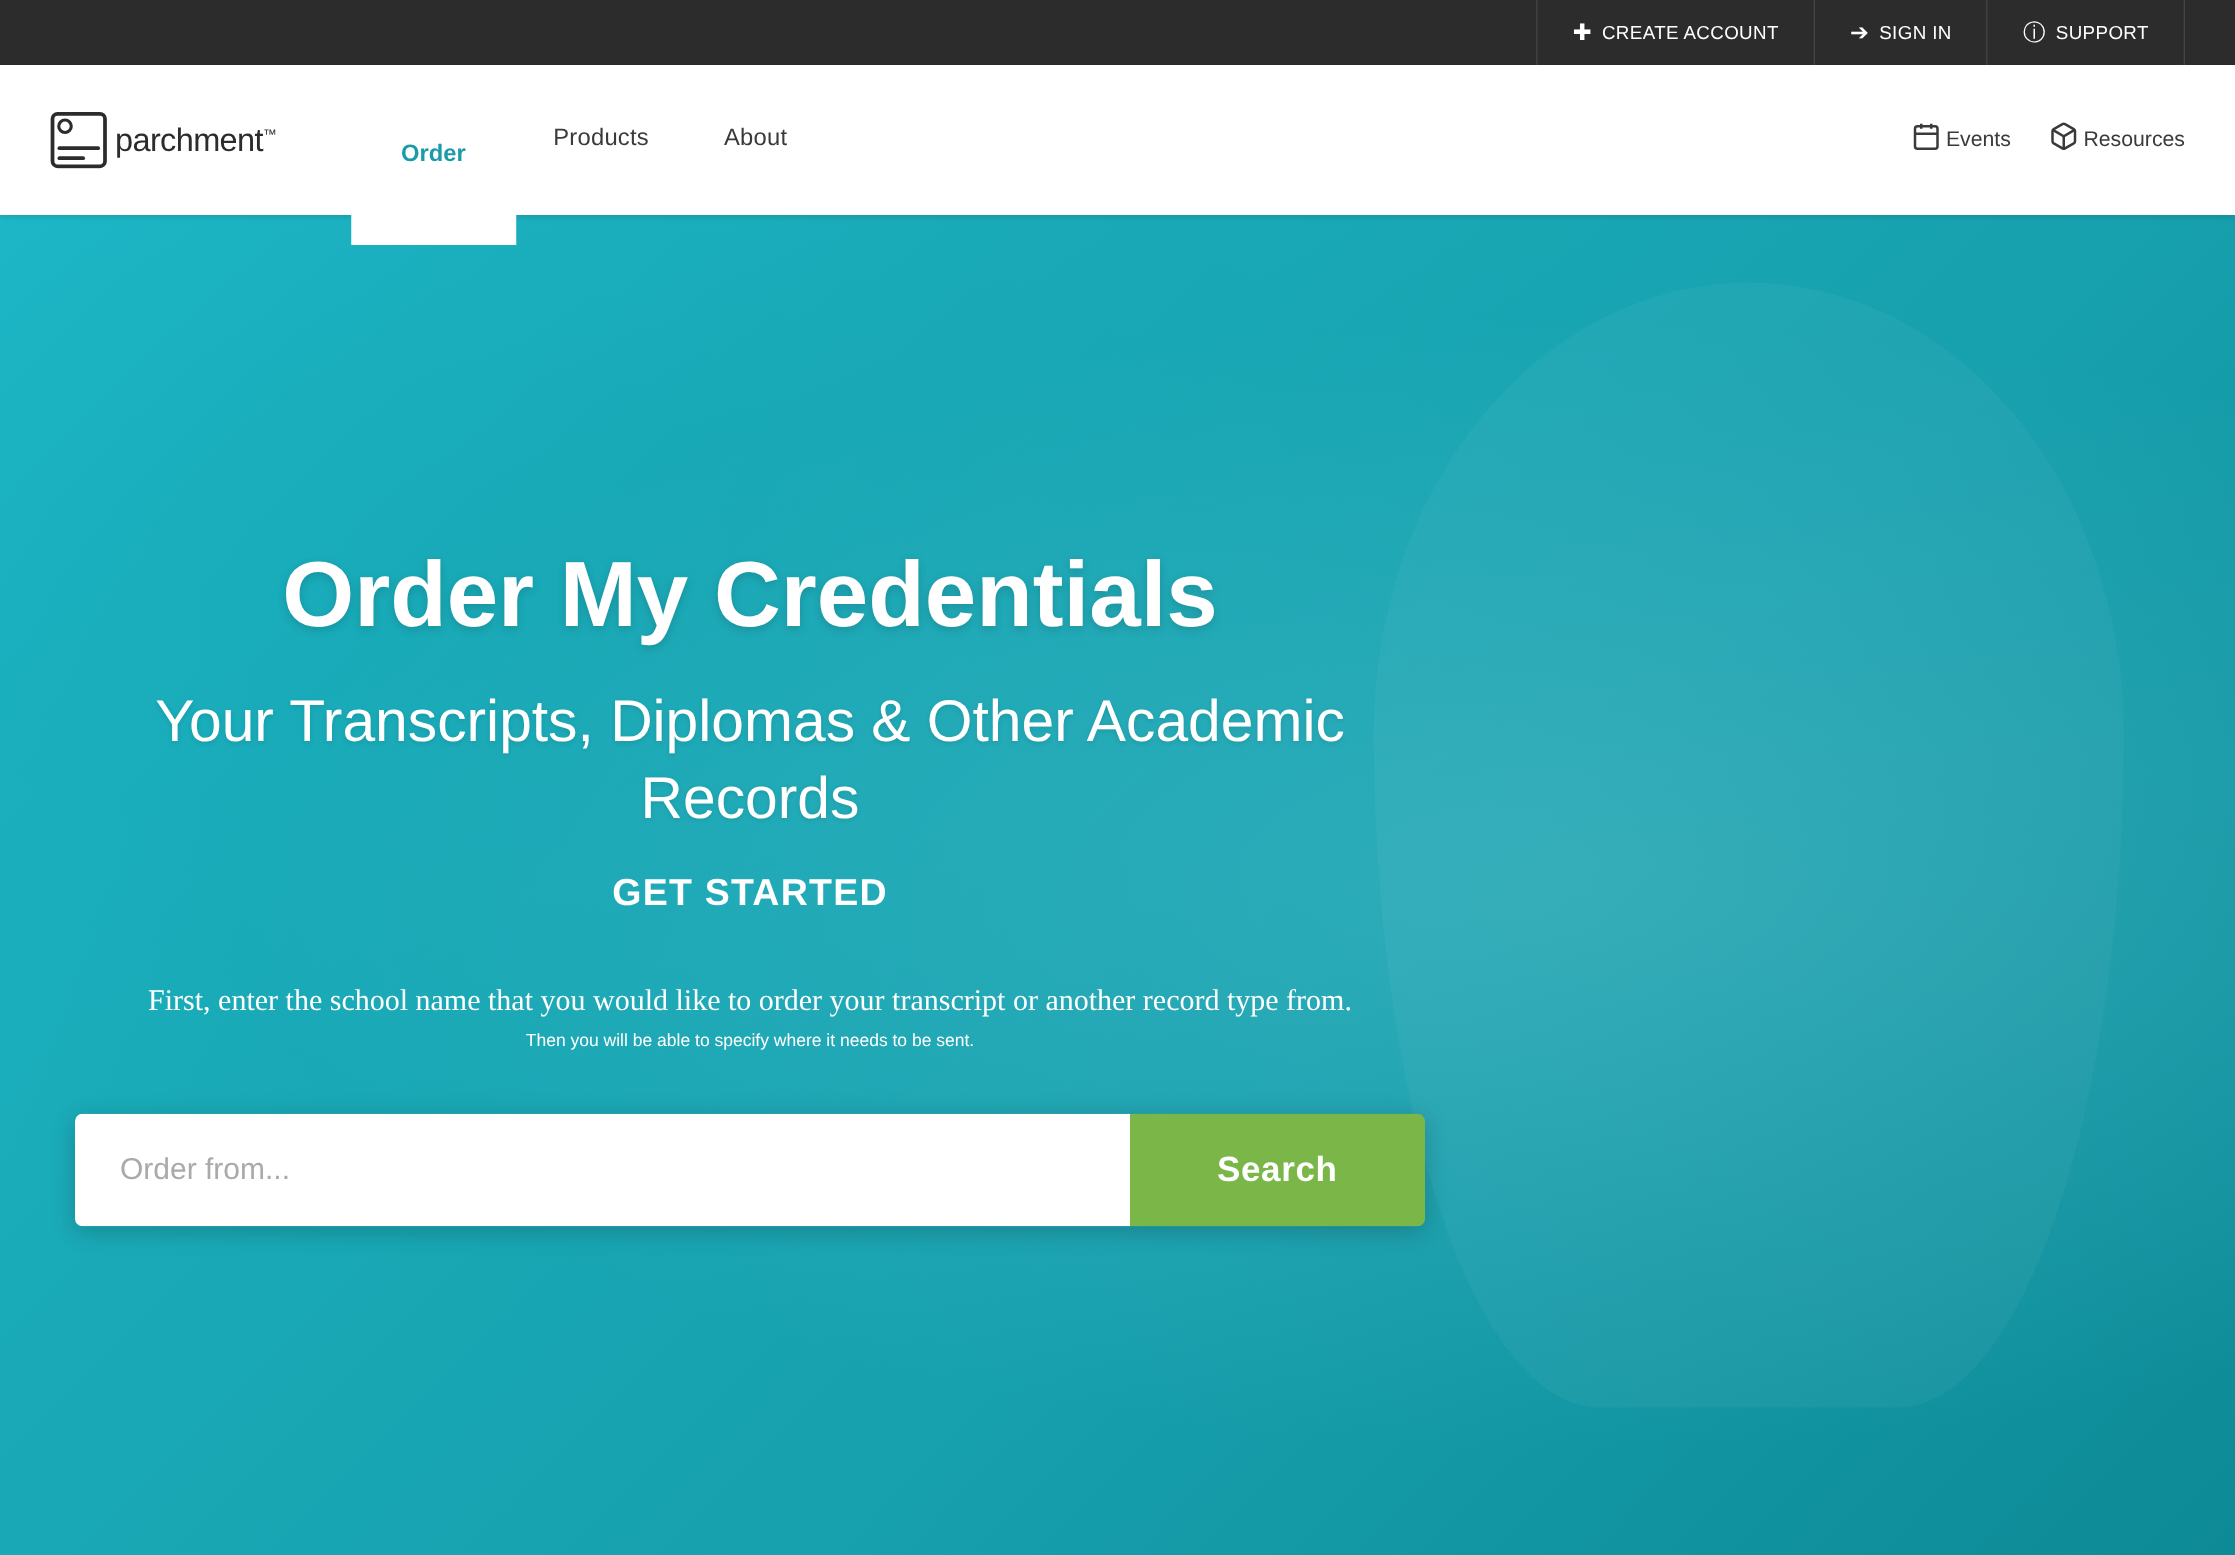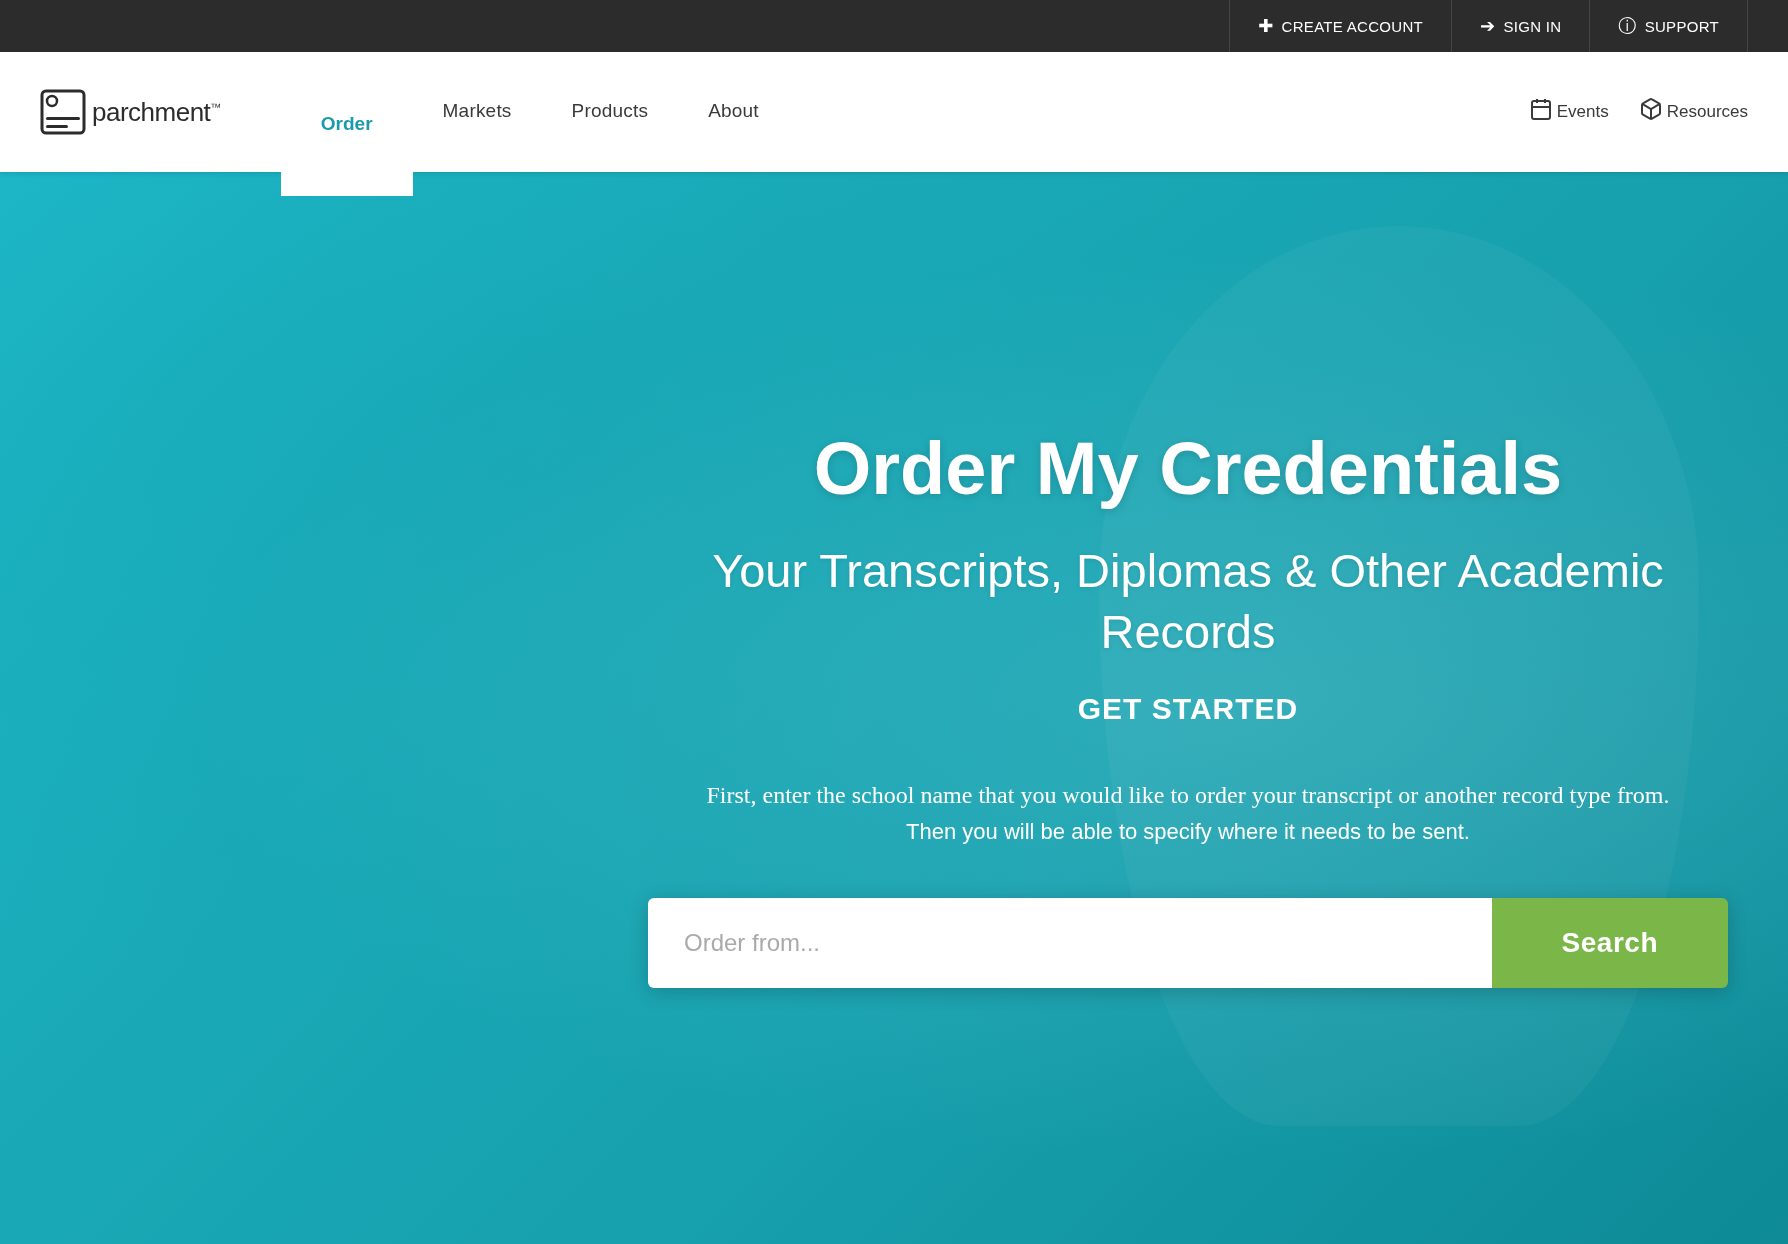--- a/index.html
+++ b/index.html
@@ -108,21 +108,21 @@
     }
 
     
     .hero {
       position: relative;
       width: 100%;
       height: 1072px;
       background: linear-gradient(135deg, #1db8c8 0%, #1aabb8 30%, #17a0ae 60%, #0d8a96 100%);
       display: flex;
       flex-direction: column;
-      align-items: flex-end;
+      align-items: flex-start;
       justify-content: center;
       overflow: hidden;
     }
 
     
     .hero-bg {
       position: absolute;
       inset: 0;
       background: 
         radial-gradient(ellipse at 70% 50%, rgba(100, 200, 210, 0.3) 0%, transparent 60%),
@@ -182,21 +182,21 @@
       font-size: 24px;
       color: #fff;
       line-height: 1.6;
       max-width: 1000px;
       margin-left: auto;
       margin-right: auto;
       font-family: Liberation Serif, serif;
     }
 
     .hero-desc2 {
-      font-size: 22px;
+      font-size: 14px;
       color: #fff;
       line-height: 1.6;
       margin-bottom: 48px;
     }
 
     
     .search-bar {
       display: flex;
       width: 100%;
       max-width: 1100px;
@@ -292,23 +292,20 @@
       </span>
     </div>
   </div>
 
   <div class="nav-links">
 
     <div class="order-nav-tab">
       <span>Order</span>
     </div>
     <a class="nav-link">
-      <span>Markets</span>
-    </a>
-    <a class="nav-link">
       <span>Products</span>
     </a>
     <a class="nav-link">
       <span>About</span>
     </a>
   </div>
 
   <div class="nav-right">
     <div class="nav-right-item">
       <span class="nav-right-icon">

